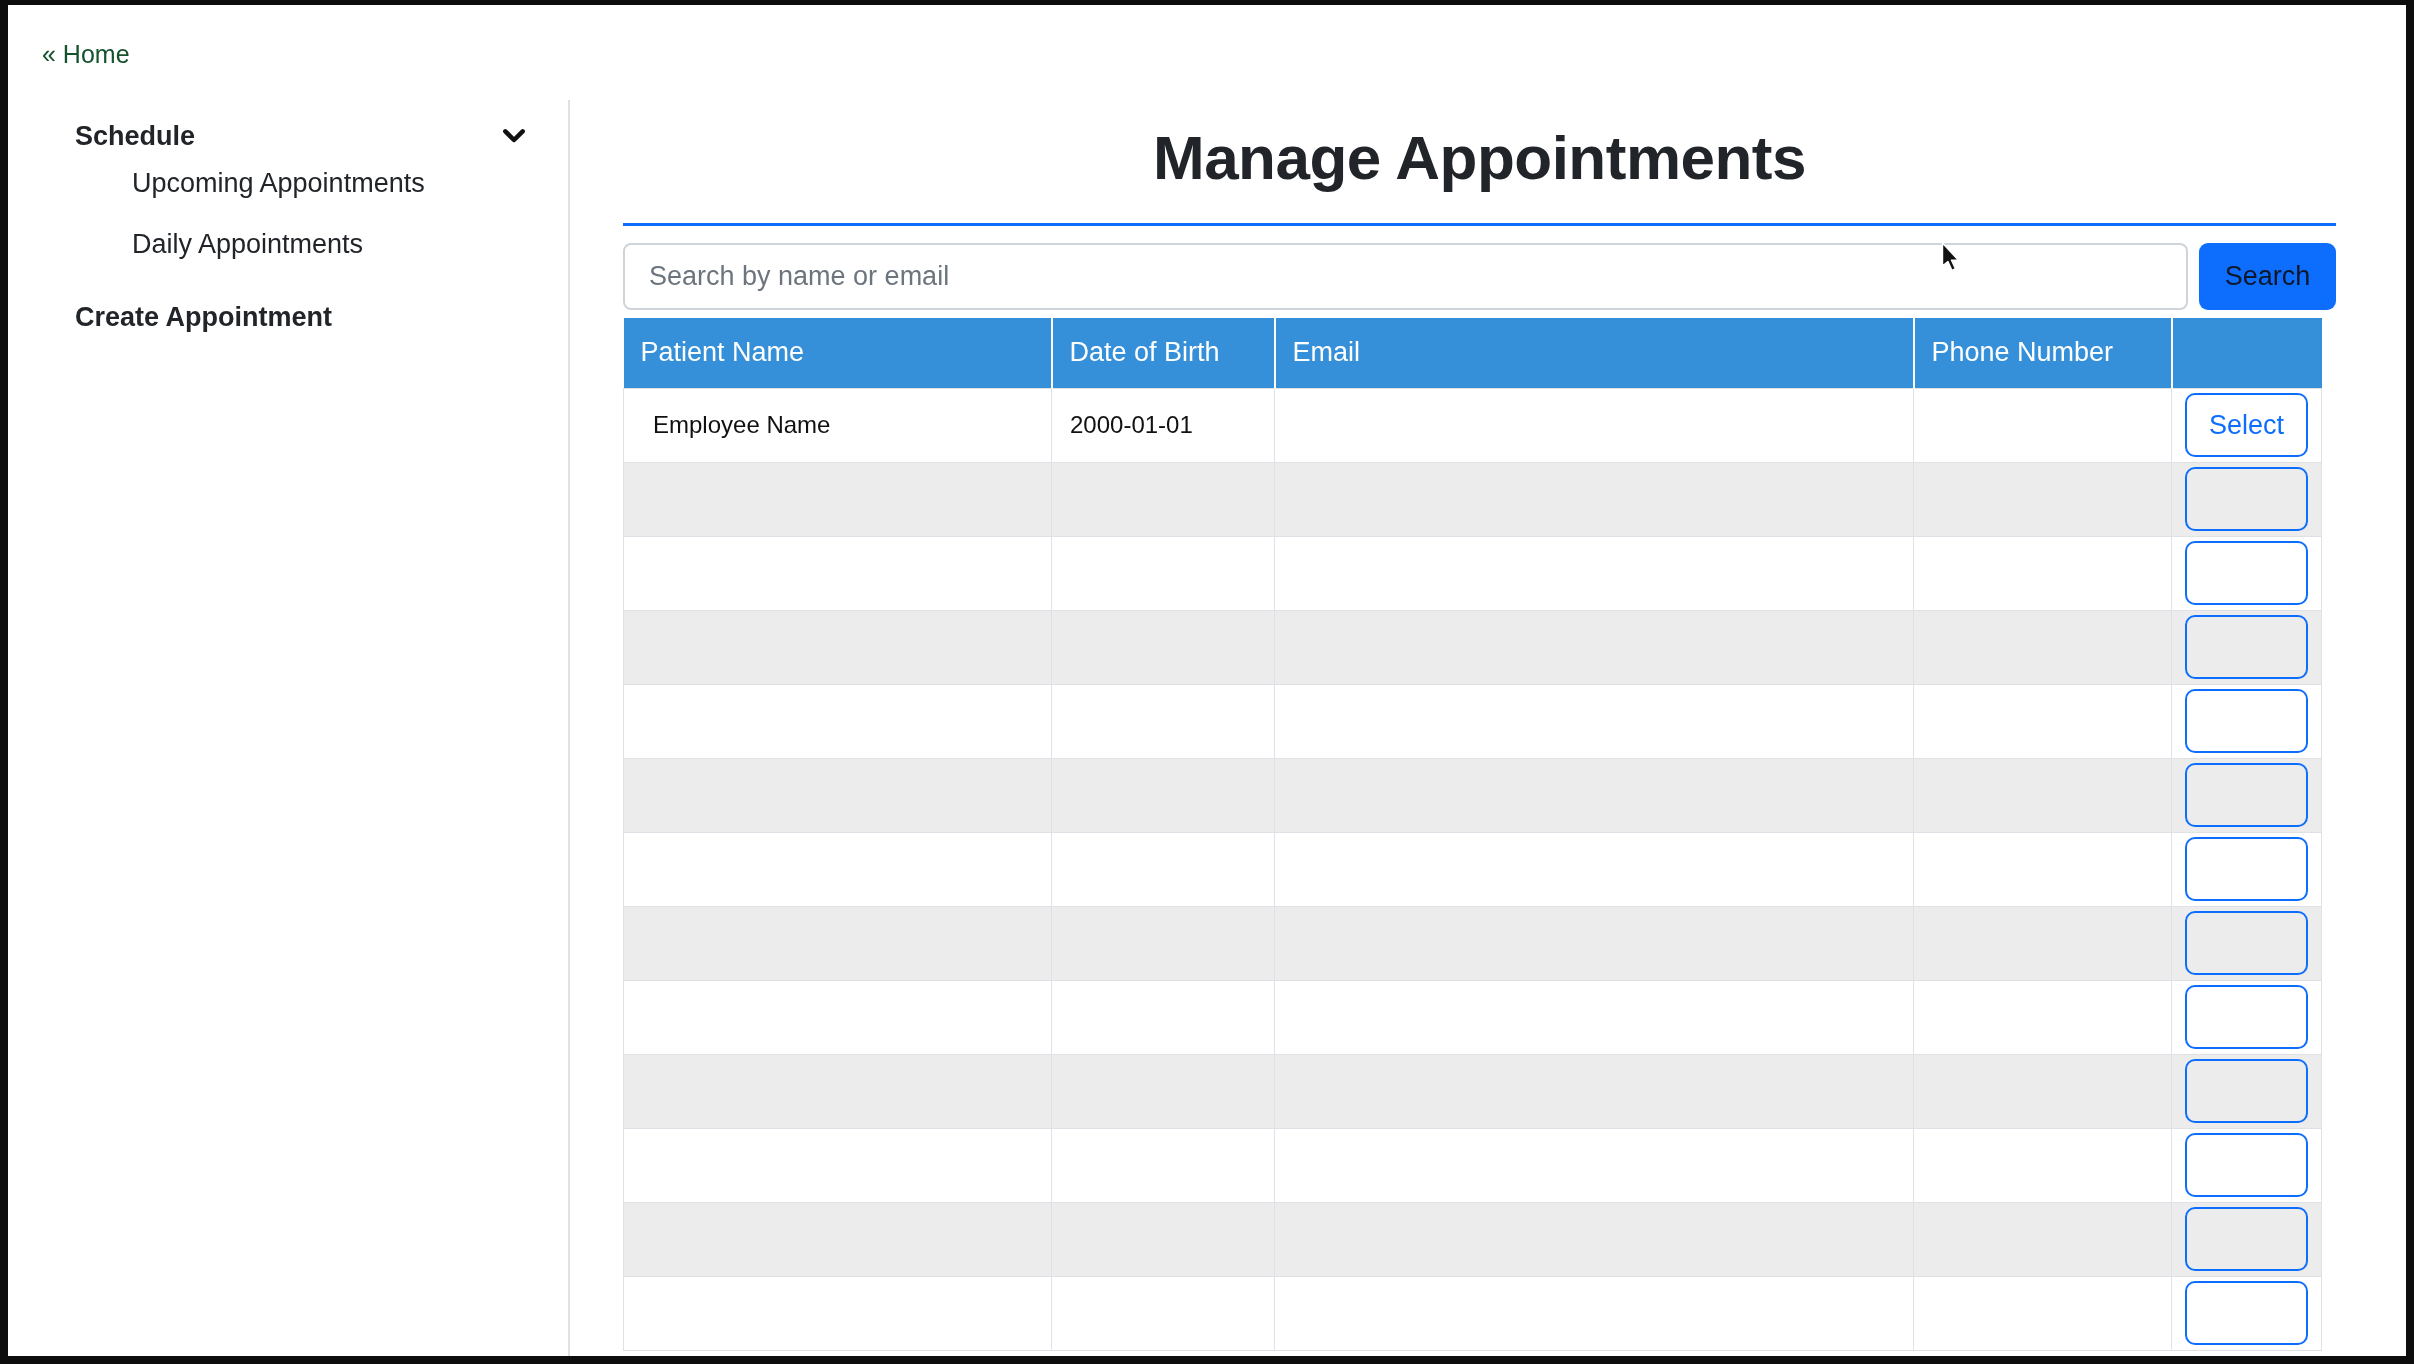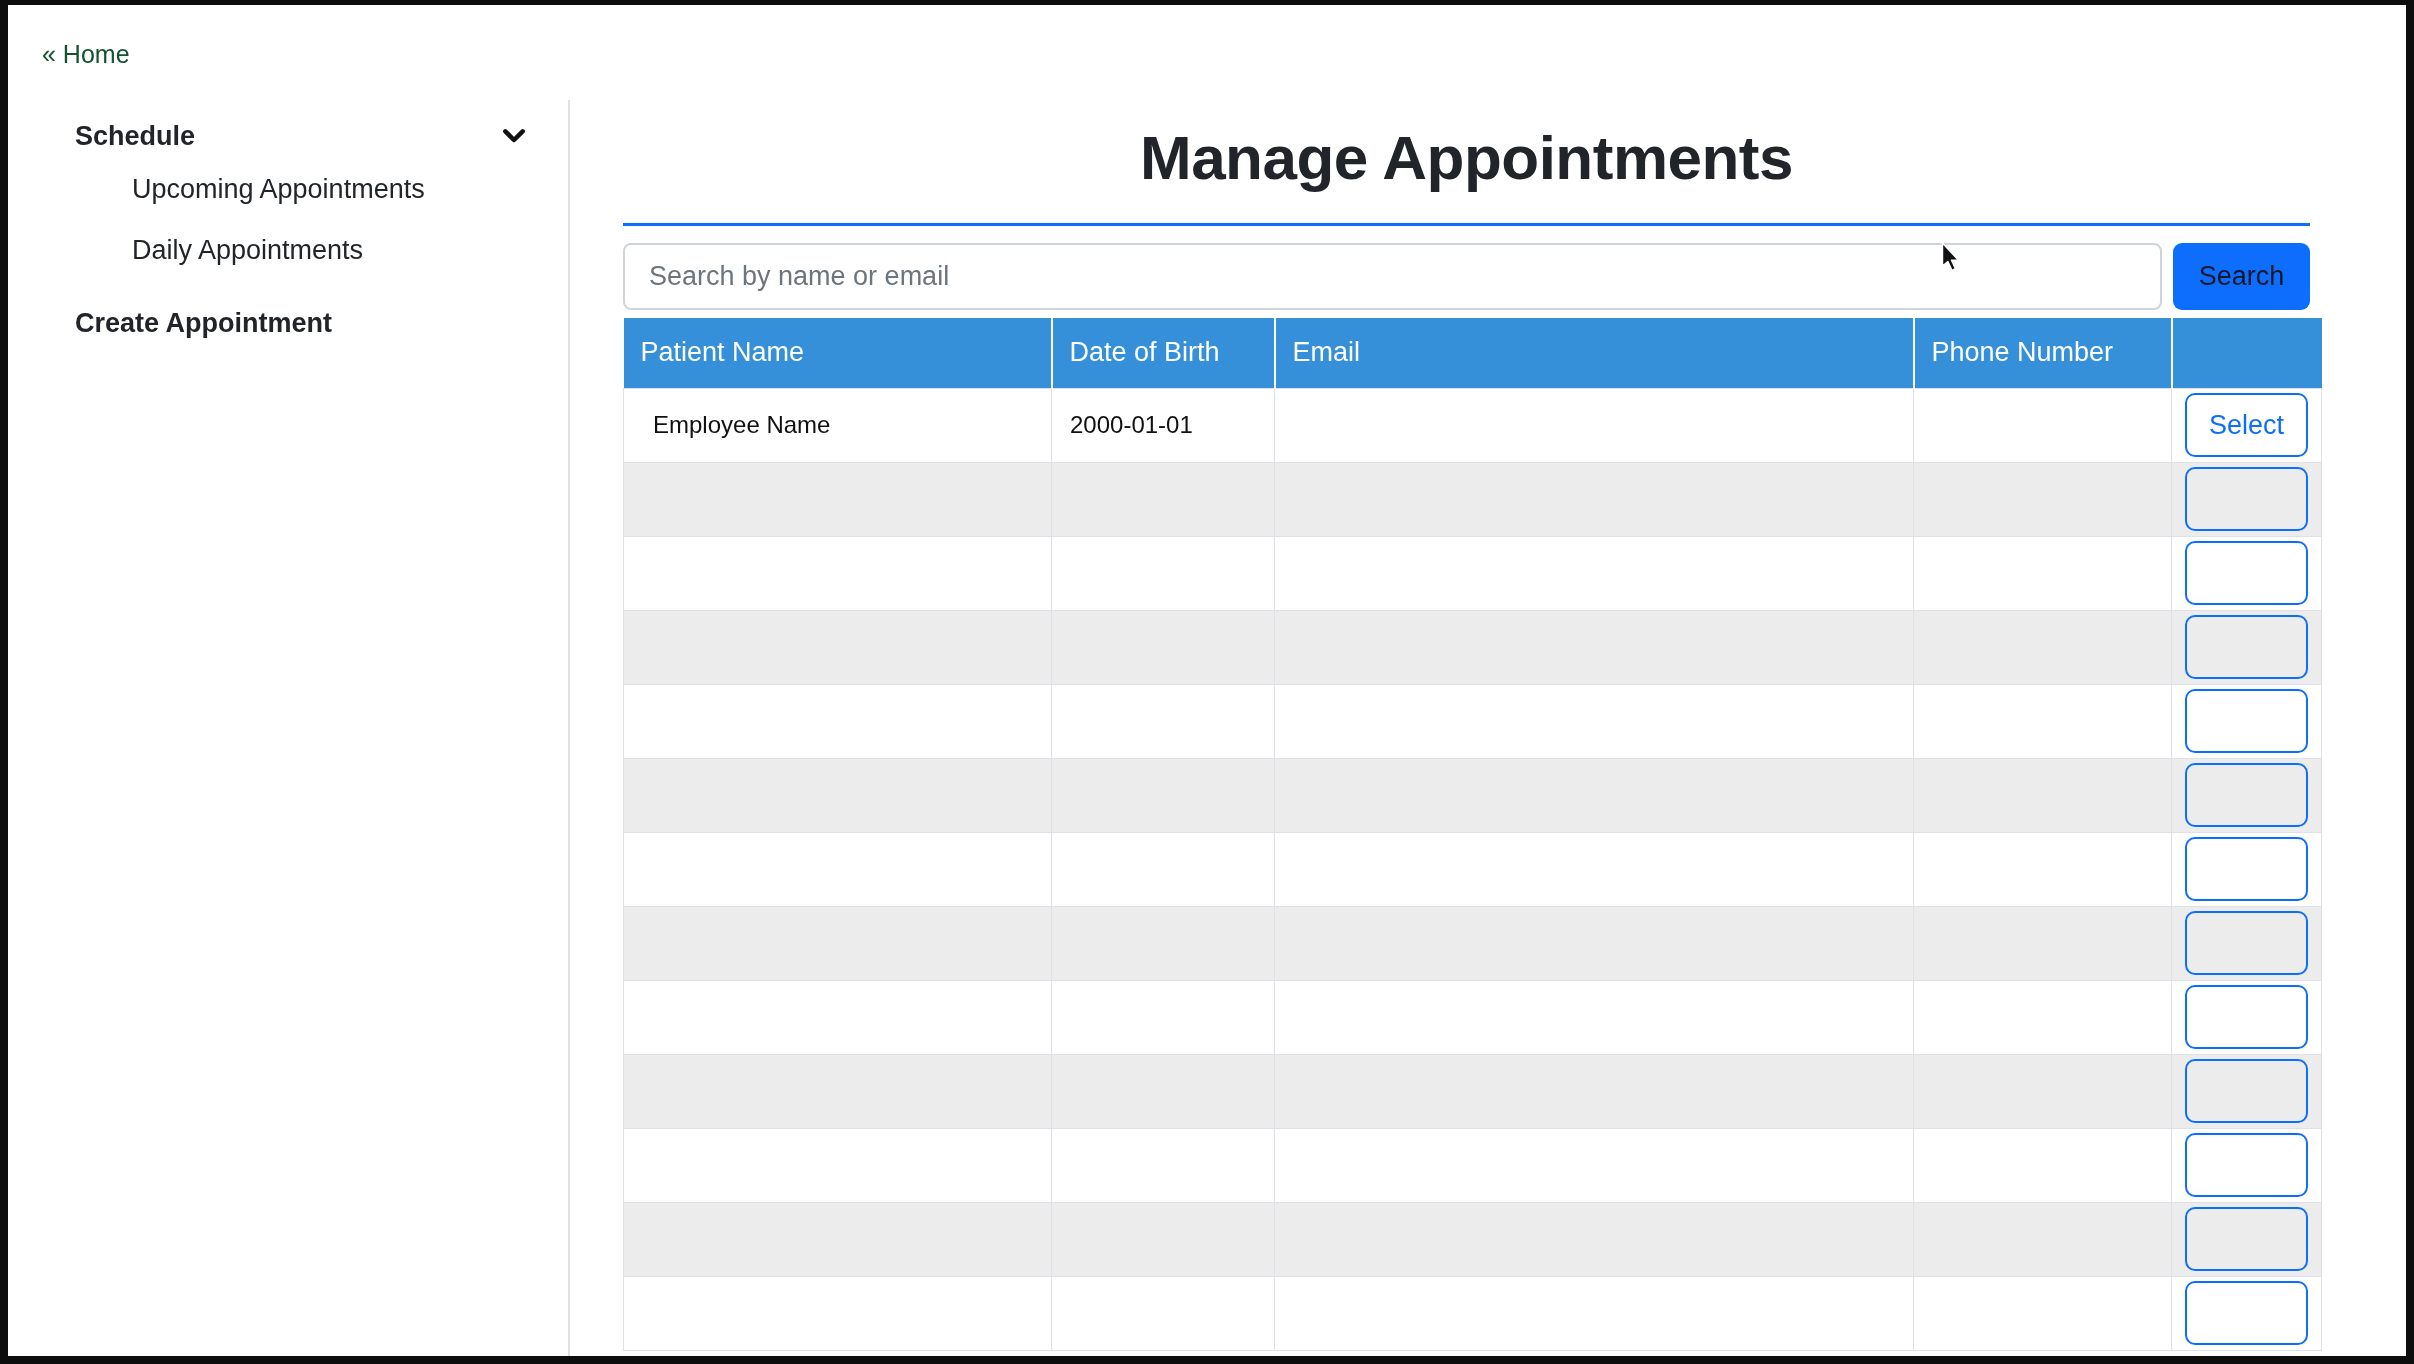--- a/index.html
+++ b/index.html
@@ -21,26 +21,26 @@
     overflow:hidden;}
   
   .home-link{position:absolute;left:34px;top:35px;font-size:25px;color:#14532d;cursor:pointer;}
   
   .sidebar{position:absolute;left:0;top:95px;bottom:0;width:562px;
     border-right:2px solid var(--border);background:#fff;}
   .side-group-header{display:flex;align-items:center;justify-content:space-between;
     margin:20px 38px 0 67px;cursor:pointer;gap:24px;}
   .side-group-label{font-size:27px;font-weight:700;}
   .chevron{width:32px;height:32px;flex:0 0 auto;}
-  .side-sub{margin:22px 0 0 124px;font-size:27px;cursor:pointer;}
+  .side-sub{margin:16px 0 0 124px;font-size:27px;cursor:pointer;}
   .side-sub + .side-sub{margin-top:30px;}
   .side-create{margin:42px 0 0 67px;font-size:27px;font-weight:700;cursor:pointer;}
   
   .main{position:absolute;left:564px;top:0;right:0;bottom:0;
-    padding:0 96px 0 51px;overflow:hidden;}
+    padding:0 70px 0 51px;overflow:hidden;}
   .page-title{margin-top:118px;text-align:center;font-size:62px;font-weight:700;
     line-height:70px;color:#212529;letter-spacing:-0.5px;}
   .title-rule{margin-top:30px;height:3px;background:var(--accent);border:none;}
   .search-row{margin-top:17px;display:flex;gap:11px;height:57px;}
   .search-input{flex:1;height:67px;border:2px solid var(--input-border);border-radius:8px;
     font-size:27px;padding:0 24px;color:var(--text);outline:none;
     font-family:"Liberation Sans", sans-serif;}
   .search-input::placeholder{color:var(--muted);opacity:1;}
   .search-btn{width:137px;height:67px;background:var(--accent);color:#0f172a;border:none;
     border-radius:9px;font-size:27px;cursor:pointer;font-family:"Liberation Sans", sans-serif;}

